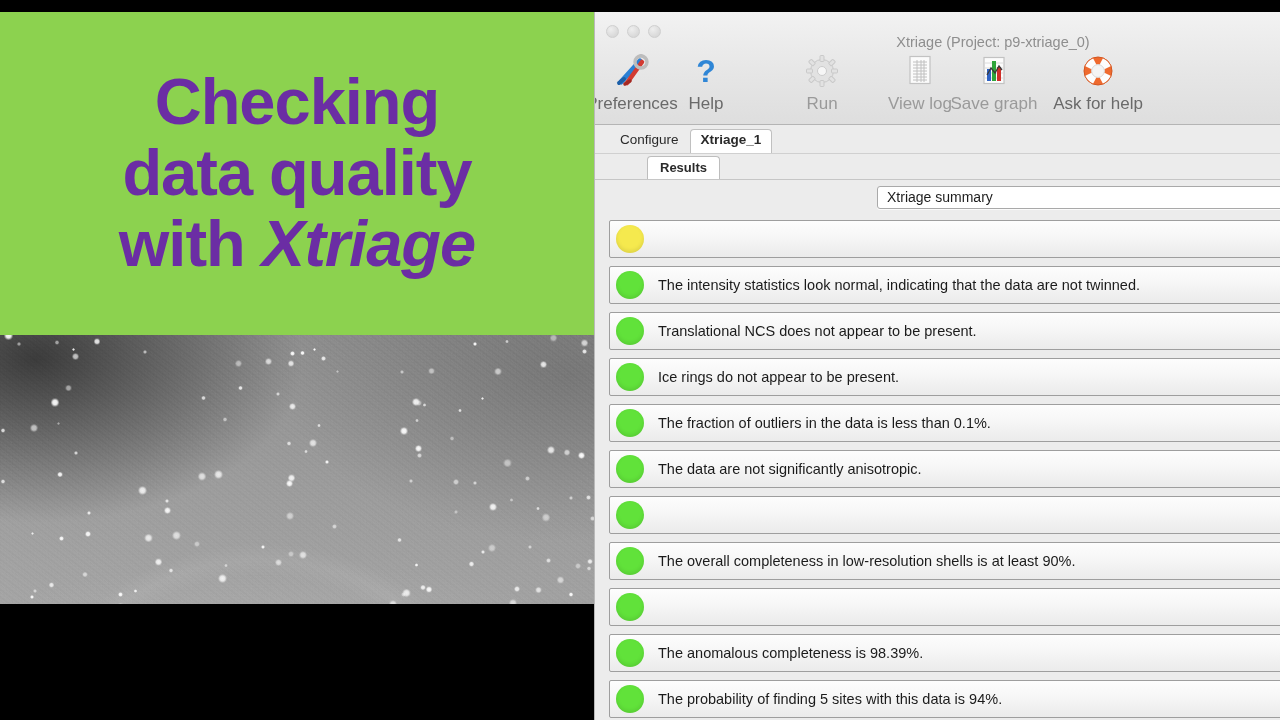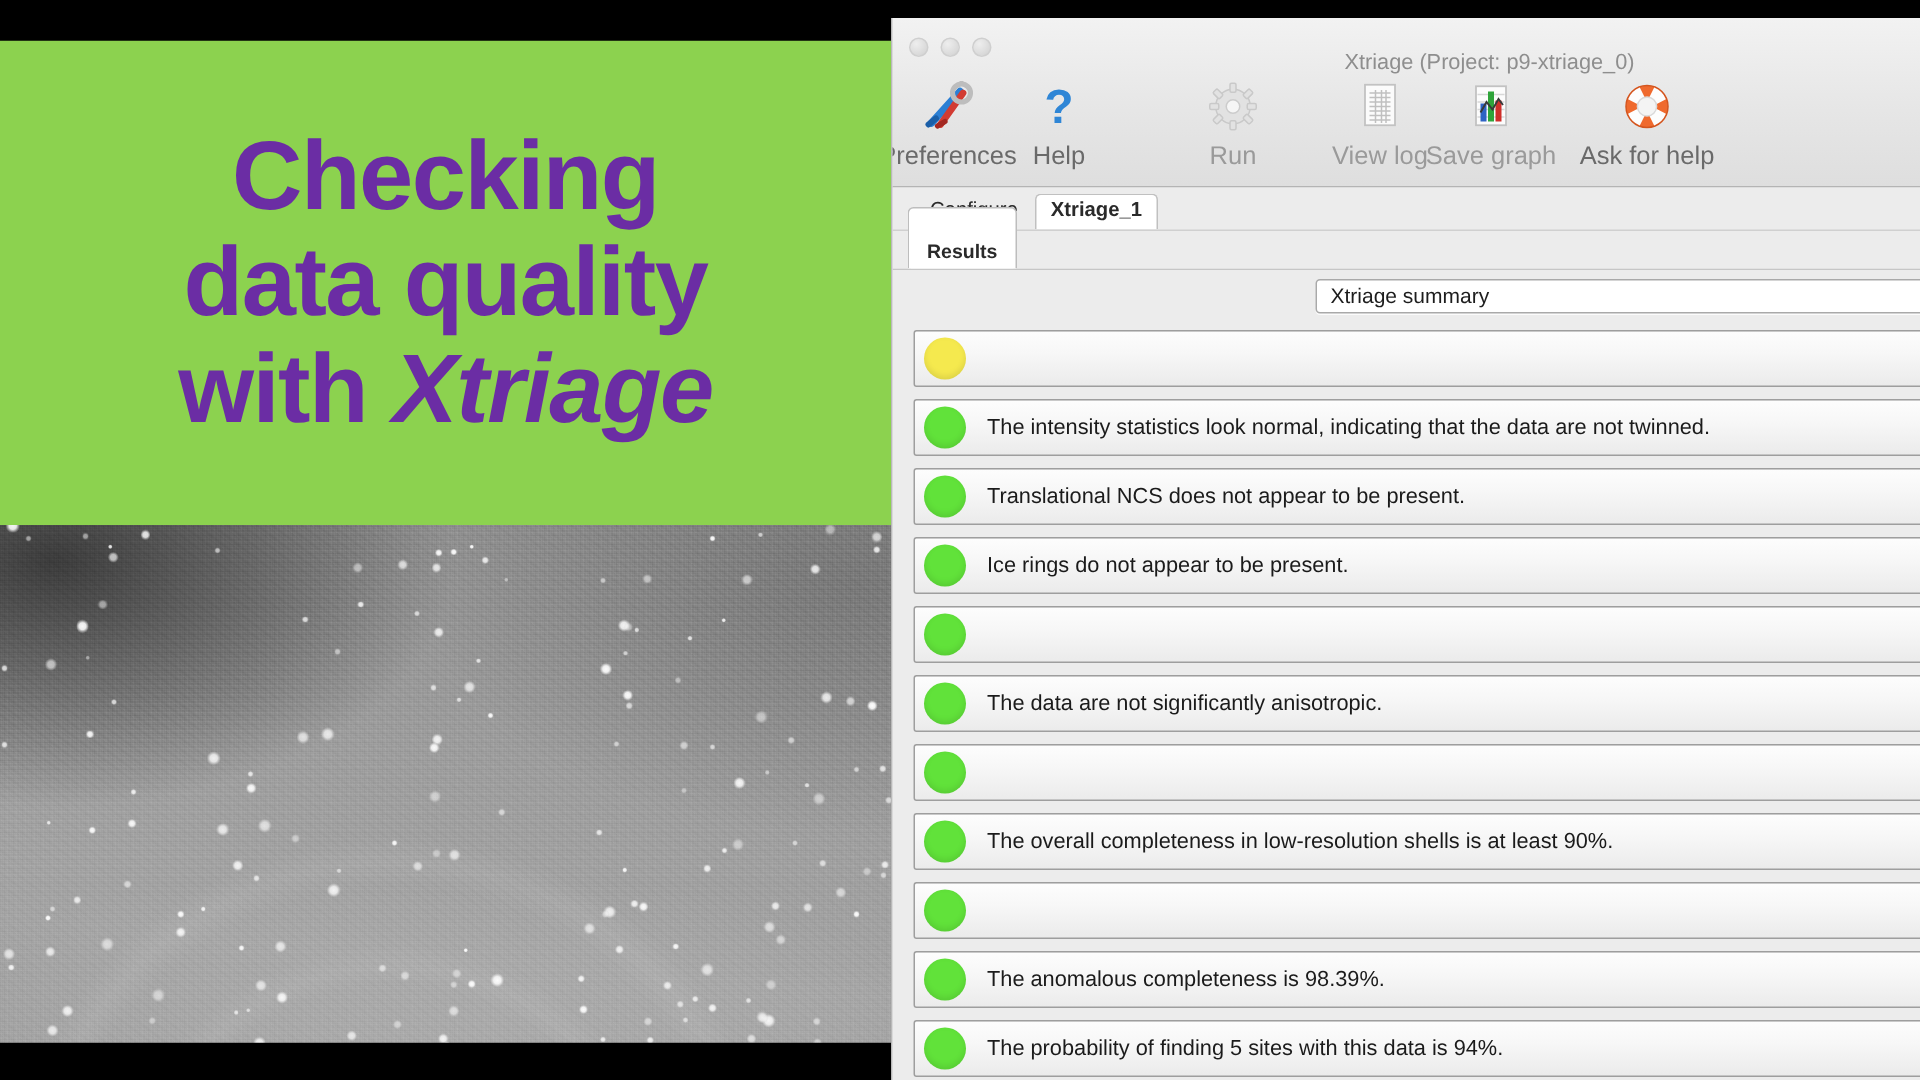--- a/index.html
+++ b/index.html
@@ -20,23 +20,22 @@
     background: #000;
     overflow: hidden;
   }
 
   
   #left-panel {
     position: absolute;
     left: 0;
     top: 12px;
     width: 594px;
-    height: 668px;
+    height: 592px;
     overflow: hidden;
-    margin-top: 15px;
   }
   #title-card {
     position: absolute;
     left: 0; top: 0;
     width: 594px;
     height: 323px;
     background: #8CD24F;
     display: flex;
     flex-direction: column;
     align-items: center;
@@ -210,22 +209,23 @@
     box-sizing: border-box;
   }
   .subtab {
     font-size: 13px;
     font-weight: bold;
     color: #2a2a2a;
     background: #ffffff;
     border: 1px solid #bdbdbd;
     border-bottom: none;
     border-radius: 4px 4px 0 0;
-    padding: 21px 12px 4px 12px;
+    padding: 3px 12px 4px 12px;
     font-family: "Liberation Sans", sans-serif;
+    margin-left: 42px;
   }
 
   
   #select-row {
     height: 35px;
     background: #ececec;
     border-top: 1px solid #c6c6c6;
     display: flex;
     align-items: center;
     justify-content: flex-end;
@@ -658,20 +658,21 @@
         <div class="result-row">
           <span class="dot" style="background: radial-gradient(circle at 38% 30%, rgb(97, 226, 58), rgb(97, 226, 58) 62%, rgb(97, 226, 58) 100%);"></span>
           <span class="msg">Translational NCS does not appear to be present.</span>
         </div>
         <div class="result-row">
           <span class="dot" style="background: radial-gradient(circle at 38% 30%, rgb(97, 226, 58), rgb(97, 226, 58) 62%, rgb(97, 226, 58) 100%);"></span>
           <span class="msg">Ice rings do not appear to be present.</span>
         </div>
         <div class="result-row">
           <span class="dot" style="background: radial-gradient(circle at 38% 30%, rgb(97, 226, 58), rgb(97, 226, 58) 62%, rgb(97, 226, 58) 100%);"></span>
+          <span class="msg">The fraction of outliers in the data is less than 0.1%.</span>
         </div>
         <div class="result-row">
           <span class="dot" style="background: radial-gradient(circle at 38% 30%, rgb(97, 226, 58), rgb(97, 226, 58) 62%, rgb(97, 226, 58) 100%);"></span>
           <span class="msg">The data are not significantly anisotropic.</span>
         </div>
         <div class="result-row">
           <span class="dot" style="background: radial-gradient(circle at 38% 30%, rgb(97, 226, 58), rgb(97, 226, 58) 62%, rgb(97, 226, 58) 100%);"></span>
         </div>
         <div class="result-row">
           <span class="dot" style="background: radial-gradient(circle at 38% 30%, rgb(97, 226, 58), rgb(97, 226, 58) 62%, rgb(97, 226, 58) 100%);"></span>

